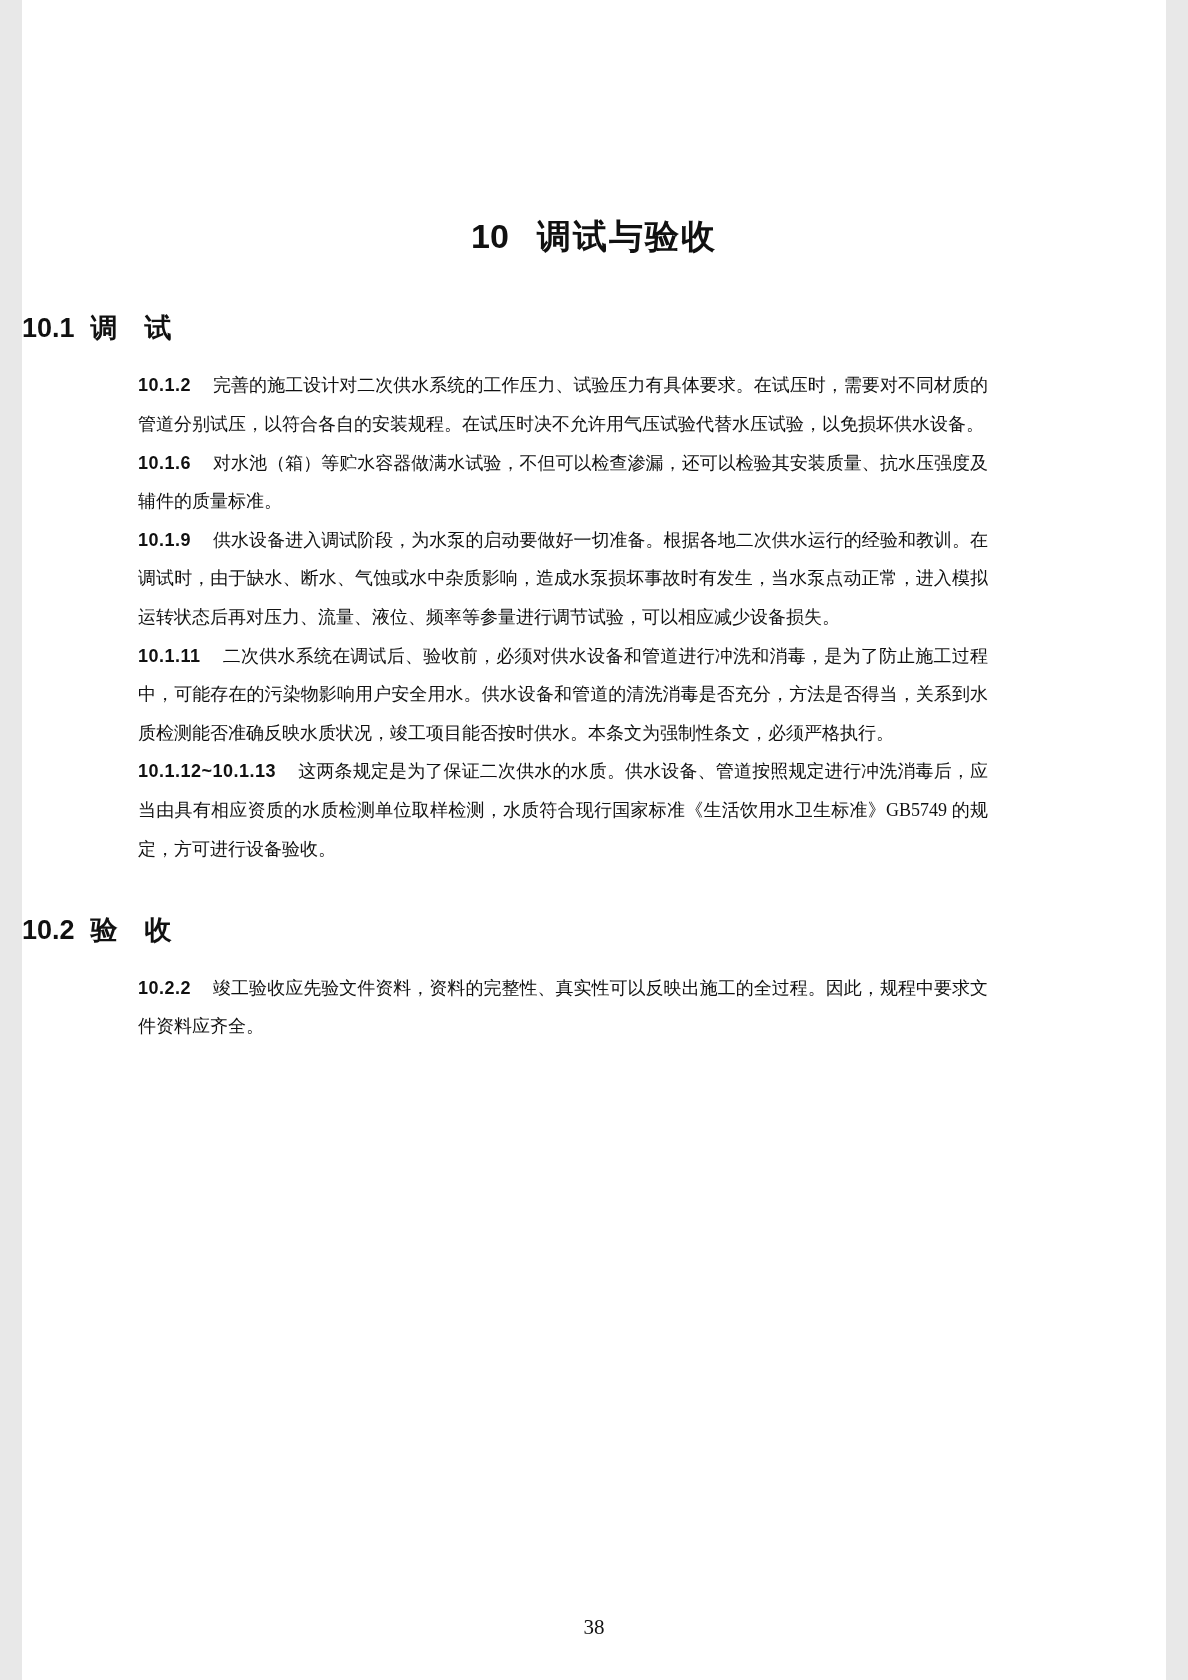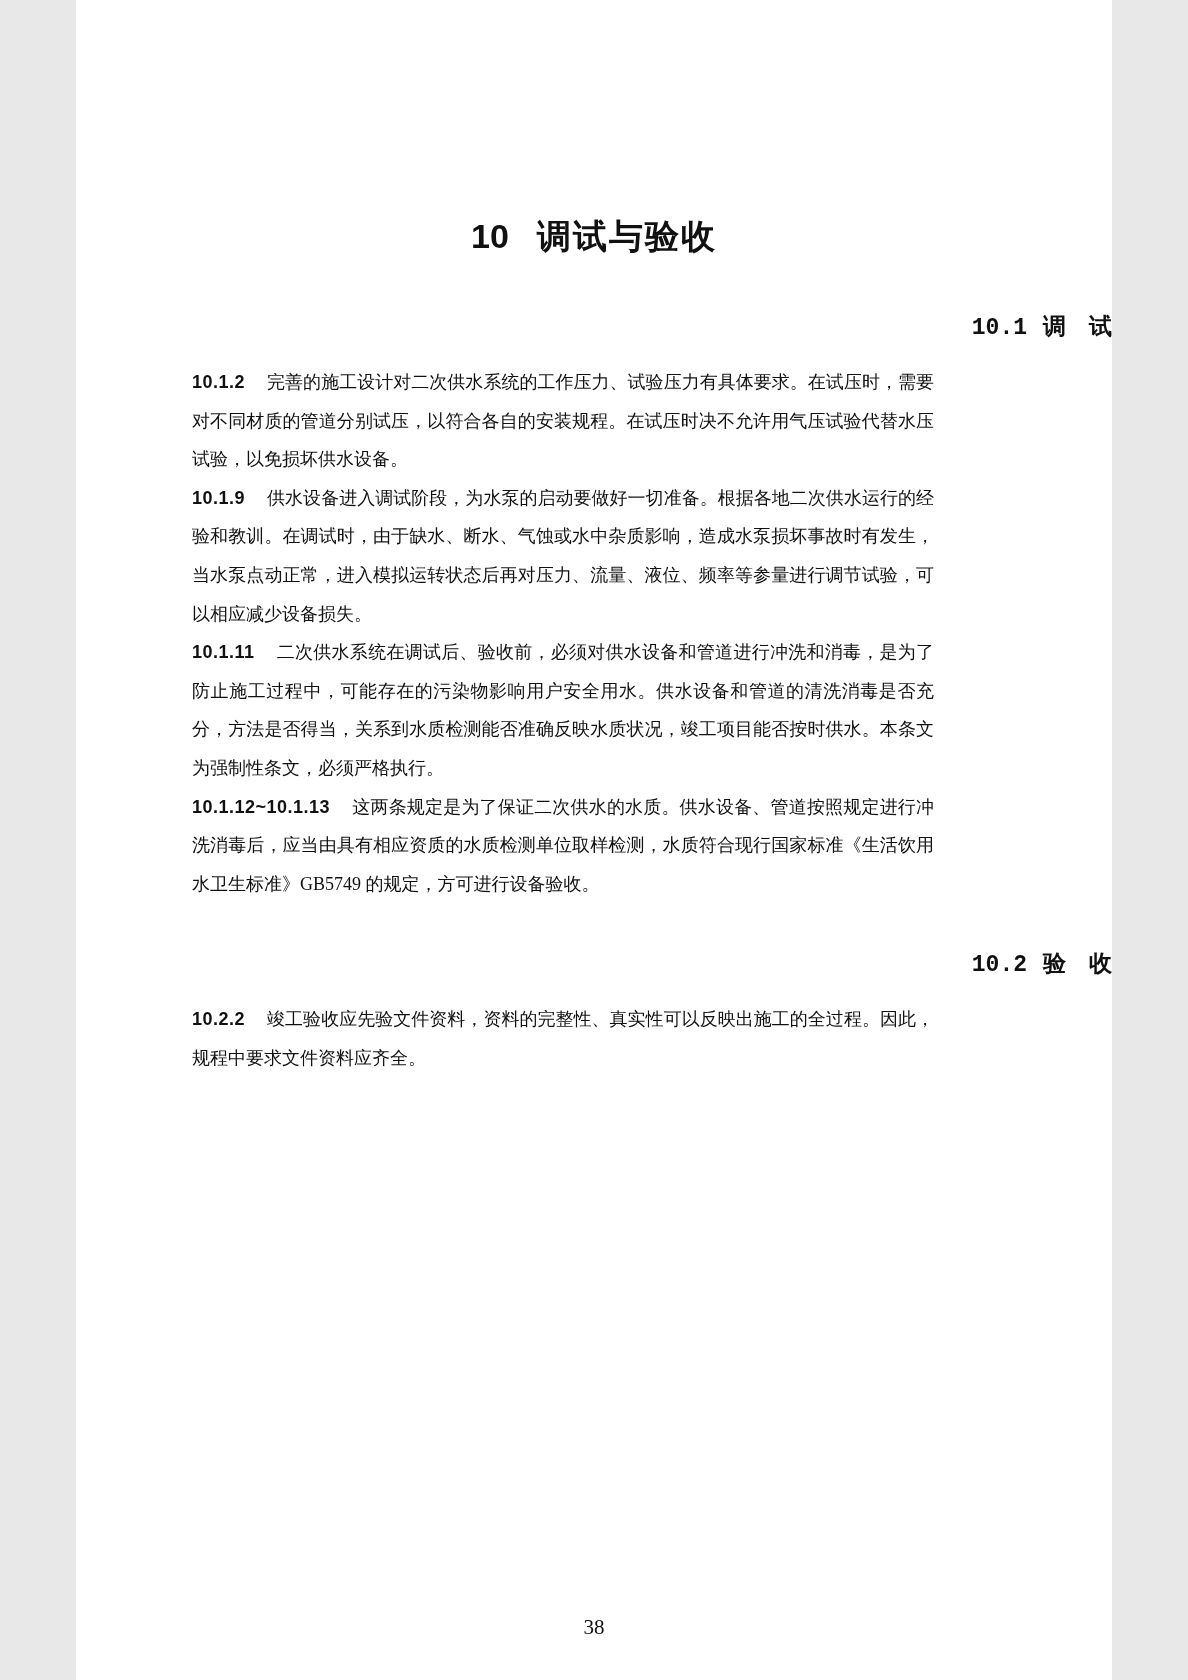--- a/index.html
+++ b/index.html
@@ -2,21 +2,21 @@
 <html><head>
 <meta charset="utf-8">
 <style>
   html, body {
     margin: 0;
     padding: 0;
     background: #e8e8e8;
   }
   .page {
     position: relative;
-    width: 1036px;
+    width: 1144px;
     height: 1680px;
     margin: 0 auto;
     background: #ffffff;
     color: #111111;
     overflow: hidden;
     font-family: "Liberation Serif", "DejaVu Serif", serif;
   }
   .chapter-title {
     margin-top: 215px;
     text-align: center;
@@ -24,24 +24,24 @@
     font-weight: bold;
     font-size: 34px;
     line-height: 42px;
     letter-spacing: 2px;
   }
   .chapter-title .num {
     margin-right: 28px;
     letter-spacing: 0;
   }
   .section-heading {
-    text-align: right;
-    font-family: Liberation Mono, monospace;
+    text-align: left;
+    font-family: Liberation Sans, sans-serif;
     font-weight: bold;
-    font-size: 23px;
+    font-size: 27px;
     line-height: 32px;
   }
   .section-heading .num {
     margin-right: 16px;
   }
   .heading-1 { margin-top: 55px; }
   .heading-2 { margin-top: 46px; }
   .clauses {
     margin-left: 116px;
     margin-right: 178px;
@@ -83,20 +83,23 @@
 
   <h2 class="section-heading heading-1">
     <span class="num">10.1</span><span>调　试</span>
   </h2>
 
   <div class="clauses clauses-1">
     <p class="clause">
       <span class="clause-num">10.1.2</span><span>完善的施工设计对二次供水系统的工作压力、试验压力有具体要求。在试压时，需要对不同材质的管道分别试压，以符合各自的安装规程。在试压时决不允许用气压试验代替水压试验，以免损坏供水设备。</span>
     </p>
     <p class="clause">
+      <span class="clause-num">10.1.6</span><span>对水池（箱）等贮水容器做满水试验，不但可以检查渗漏，还可以检验其安装质量、抗水压强度及辅件的质量标准。</span>
+    </p>
+    <p class="clause">
       <span class="clause-num">10.1.9</span><span>供水设备进入调试阶段，为水泵的启动要做好一切准备。根据各地二次供水运行的经验和教训。在调试时，由于缺水、断水、气蚀或水中杂质影响，造成水泵损坏事故时有发生，当水泵点动正常，进入模拟运转状态后再对压力、流量、液位、频率等参量进行调节试验，可以相应减少设备损失。</span>
     </p>
     <p class="clause">
       <span class="clause-num">10.1.11</span><span>二次供水系统在调试后、验收前，必须对供水设备和管道进行冲洗和消毒，是为了防止施工过程中，可能存在的污染物影响用户安全用水。供水设备和管道的清洗消毒是否充分，方法是否得当，关系到水质检测能否准确反映水质状况，竣工项目能否按时供水。本条文为强制性条文，必须严格执行。</span>
     </p>
     <p class="clause">
       <span class="clause-num">10.1.12~10.1.13</span><span>这两条规定是为了保证二次供水的水质。供水设备、管道按照规定进行冲洗消毒后，应当由具有相应资质的水质检测单位取样检测，水质符合现行国家标准《生活饮用水卫生标准》GB5749 的规定，方可进行设备验收。</span>
     </p>
   </div>
 

